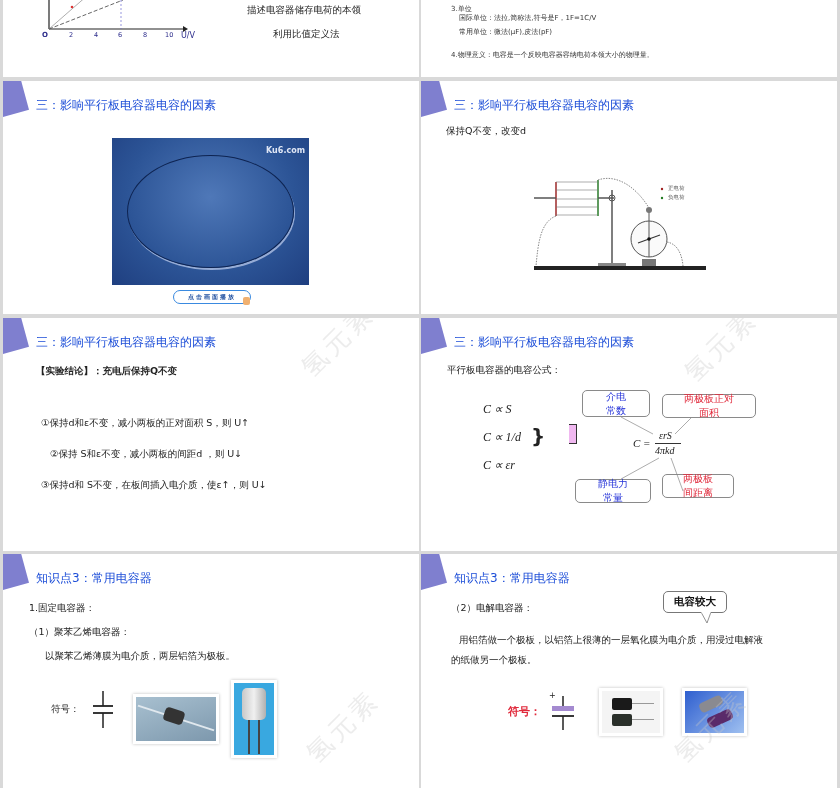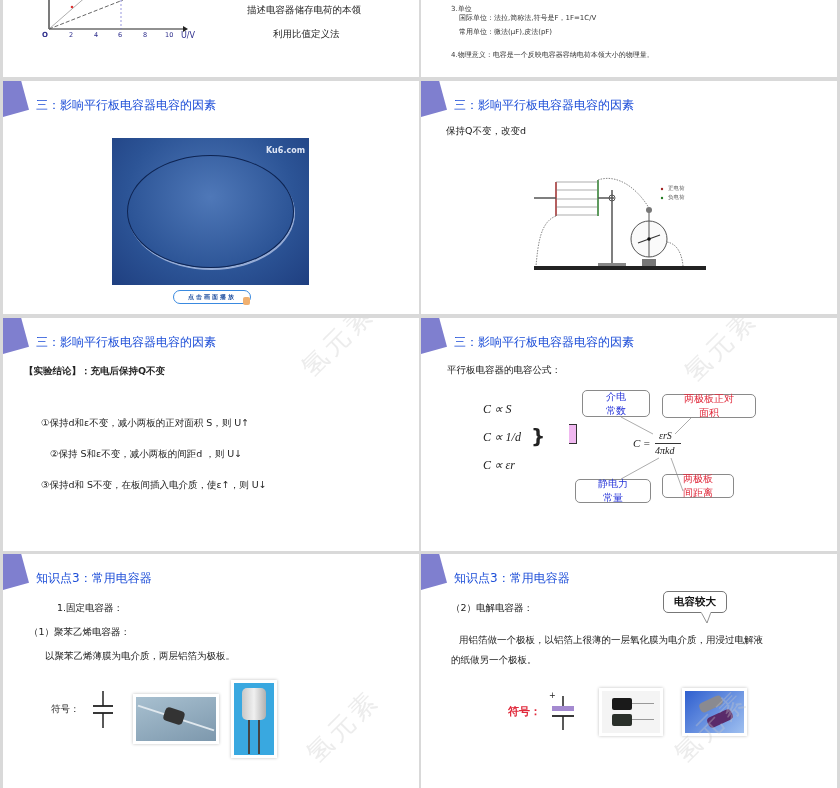--- a/index.html
+++ b/index.html
@@ -132,21 +132,21 @@
     <circle cx="142" cy="29" r="1.2" fill="#a02020"></circle>
     <circle cx="142" cy="38" r="1.2" fill="#207a20"></circle>
   </svg>
   <div class="txt" style="left:247px; top:104px; font-size:5.5px; color:#555;">正电荷</div>
   <div class="txt" style="left:247px; top:113px; font-size:5.5px; color:#555;">负电荷</div>
 </div>
 
 <div class="slide" style="left:3px; top:318px; width:416px; height:233px;">
   <div class="corner"></div>
   <div class="slide-title">三：影响平行板电容器电容的因素</div>
-  <div class="txt" style="left:21px; top:47px; font-size:9.5px; font-weight:bold;">【实验结论】：充电后保持Q不变</div>
+  <div class="txt" style="left:33px; top:47px; font-size:9.5px; font-weight:bold;">【实验结论】：充电后保持Q不变</div>
   <div class="txt s10" style="left:38px; top:99px;">①保持d和ε不变，减小两板的正对面积 S，则 U↑</div>
   <div class="txt s10" style="left:38px; top:130px;margin-left:9px;">②保持 S和ε不变，减小两板的间距d ，则 U↓</div>
   <div class="txt s10" style="left:38px; top:161px;">③保持d和 S不变，在板间插入电介质，使ε↑，则 U↓</div>
   <div class="watermark" style="left:290px; top:5px;">氢元素</div>
 </div>
 
 <div class="slide" style="left:421px; top:318px; width:416px; height:233px;">
   <div class="corner"></div>
   <div class="slide-title">三：影响平行板电容器电容的因素</div>
   <div class="txt s10" style="left:26px; top:46px;">平行板电容器的电容公式：</div>
@@ -168,21 +168,21 @@
     <line x1="270" y1="100" x2="254" y2="116" stroke="#888" stroke-width="0.7"></line>
     <line x1="200" y1="161" x2="238" y2="140" stroke="#888" stroke-width="0.7"></line>
     <line x1="262" y1="173" x2="250" y2="140" stroke="#888" stroke-width="0.7"></line>
   </svg>
   <div class="watermark" style="left:255px; top:10px;">氢元素</div>
 </div>
 
 <div class="slide" style="left:3px; top:554px; width:416px; height:234px;">
   <div class="corner"></div>
   <div class="slide-title">知识点3：常用电容器</div>
-  <div class="txt s10" style="left:26px; top:48px;margin-left:28px;">1.固定电容器：</div>
+  <div class="txt s10" style="left:26px; top:48px;">1.固定电容器：</div>
   <div class="txt s10" style="left:26px; top:72px;">（1）聚苯乙烯电容器：</div>
   <div class="txt s10" style="left:42px; top:96px;">以聚苯乙烯薄膜为电介质，两层铝箔为极板。</div>
   <div class="txt s10" style="left:48px; top:149px;">符号：</div>
   <svg width="24" height="40" style="position:absolute; left:88px; top:137px;">
     <line x1="12" y1="0" x2="12" y2="15" stroke="#222" stroke-width="1.5"></line>
     <line x1="2" y1="15" x2="22" y2="15" stroke="#222" stroke-width="1.8"></line>
     <line x1="2" y1="22" x2="22" y2="22" stroke="#222" stroke-width="1.8"></line>
     <line x1="12" y1="22" x2="12" y2="37" stroke="#222" stroke-width="1.5"></line>
   </svg>
   <div class="photo" style="left:130px; top:140px; width:86px; height:50px;">

